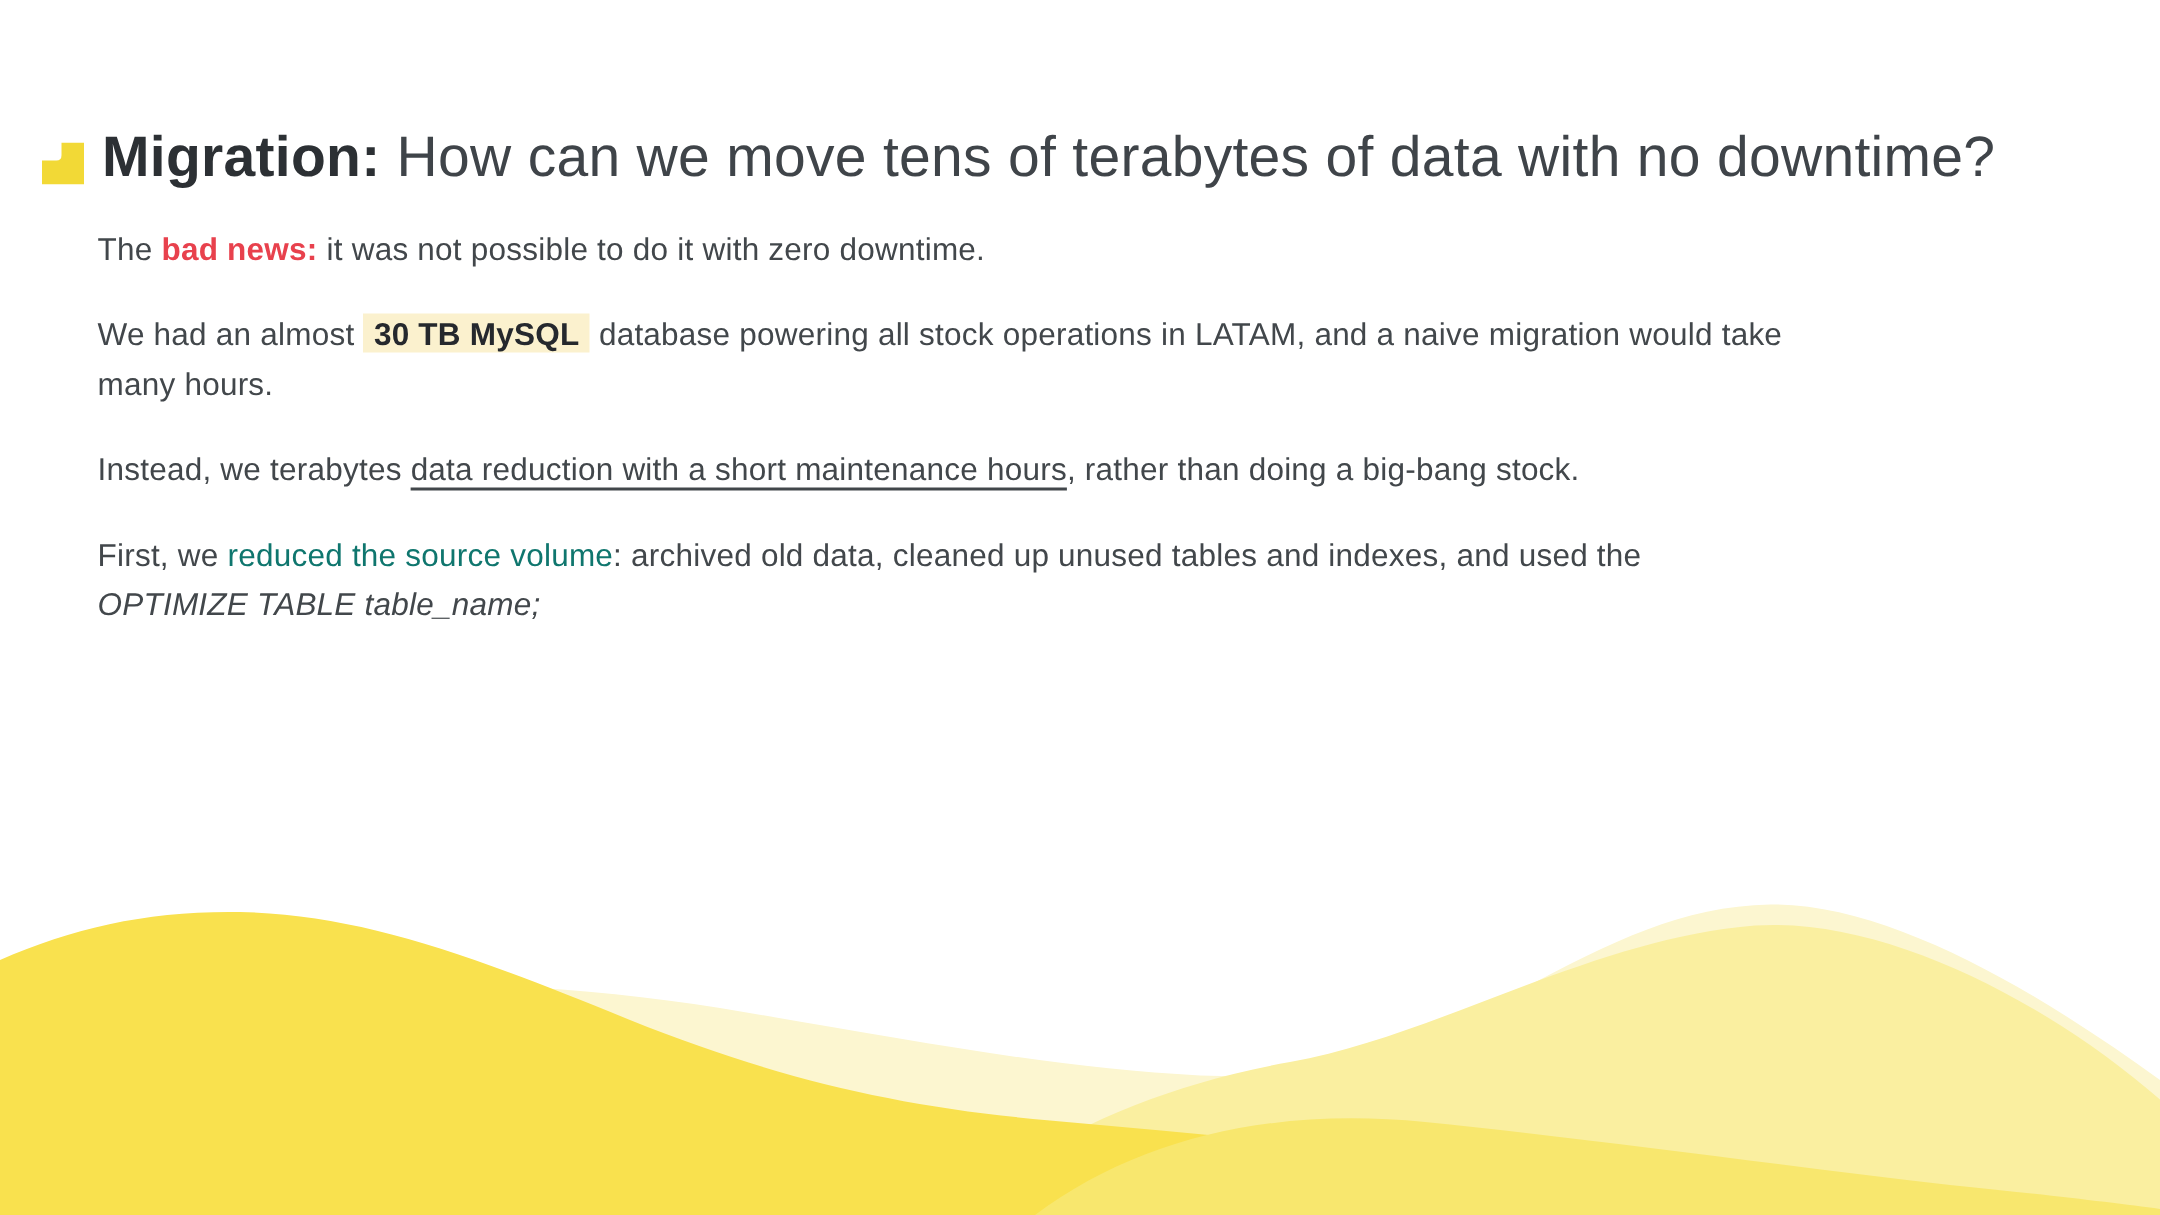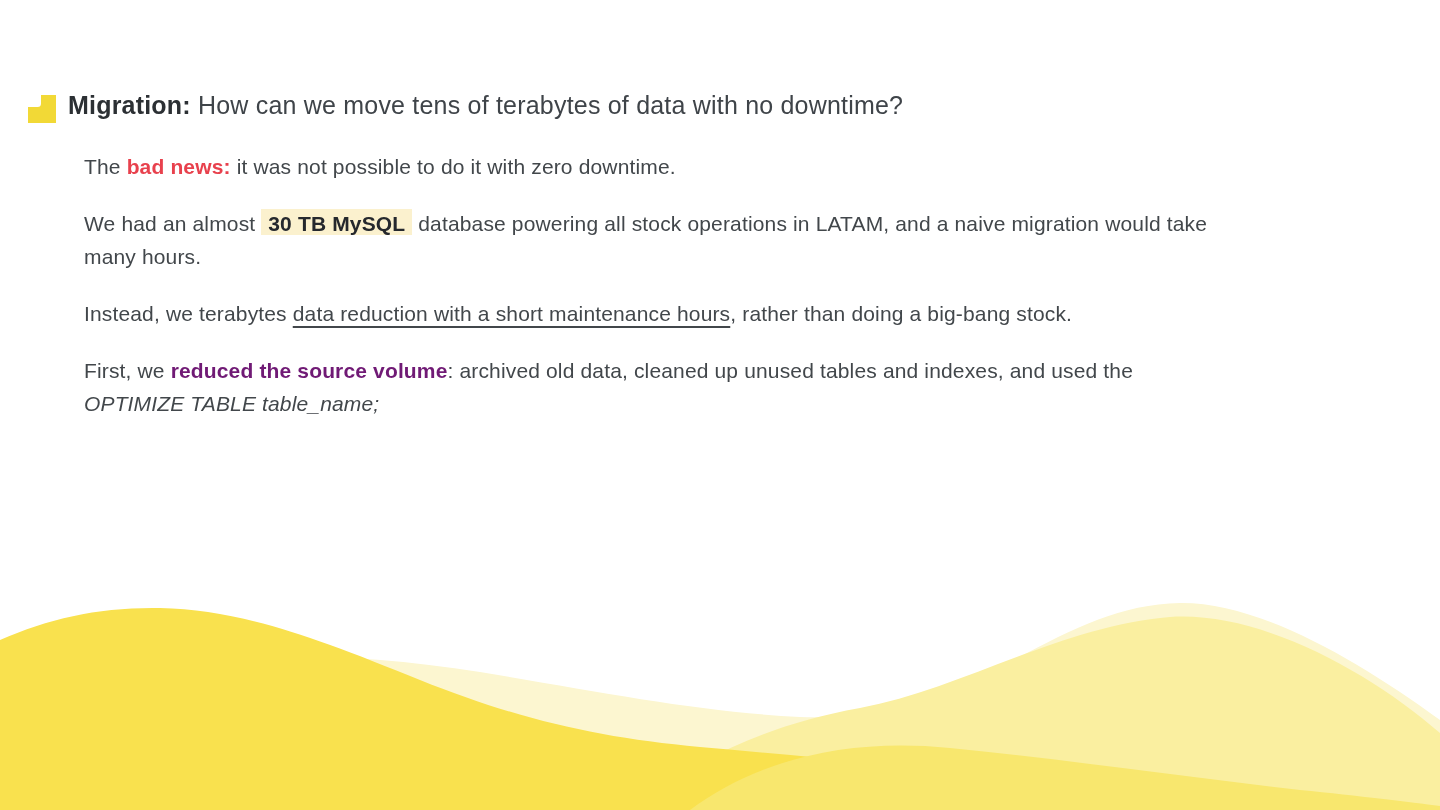--- a/index.html
+++ b/index.html
@@ -9,38 +9,38 @@
     background:#ffffff;
     overflow:hidden;
     font-family:"Liberation Sans", sans-serif;
     margin:0 auto;
   }
 
   
   .accent-icon { position:absolute; left:28px; top:95px; }
   .slide-title {
     position:absolute; left:68px; top:86px;
-    margin:0; font-size:25px; line-height:38px;
+    margin:0; font-size:38px; line-height:38px;
     font-weight:400; color:#3f4449; white-space:nowrap;
     letter-spacing:0.2px;
   }
   .title-lead { font-weight:700; color:#2c3034; }
 
   
-  .slide-body { position:absolute; left:84px; top:150px; width:1250px; }
+  .slide-body { position:absolute; left:65px; top:150px; width:1250px; }
   .slide-body p {
     margin:0 0 24px 0;
     font-size:21px; line-height:33px;
     color:#42474b;
     white-space:pre-wrap;
     letter-spacing:0.15px;
   }
   .seg-bad   { color:var(--bad-news); font-weight:700; }
   .seg-good  { color:var(--good-news); font-weight:700; }
-  .seg-bold  { color:#701a75; font-weight:700; }
+  .seg-bold  { color:#0f766e; font-weight:400; }
   .seg-italic{ font-style:italic;text-align:center; }
   .seg-underline { text-decoration:underline; text-decoration-thickness:2px; text-underline-offset:5px; }
   .seg-highlight {
     background:var(--highlight-bg);
     color:#25282d; font-weight:700;
     padding:3px 7px 0 7px;
   }
 
   
   .waves { position:absolute; left:0; bottom:0; width:1440px; height:230px; display:block; }

